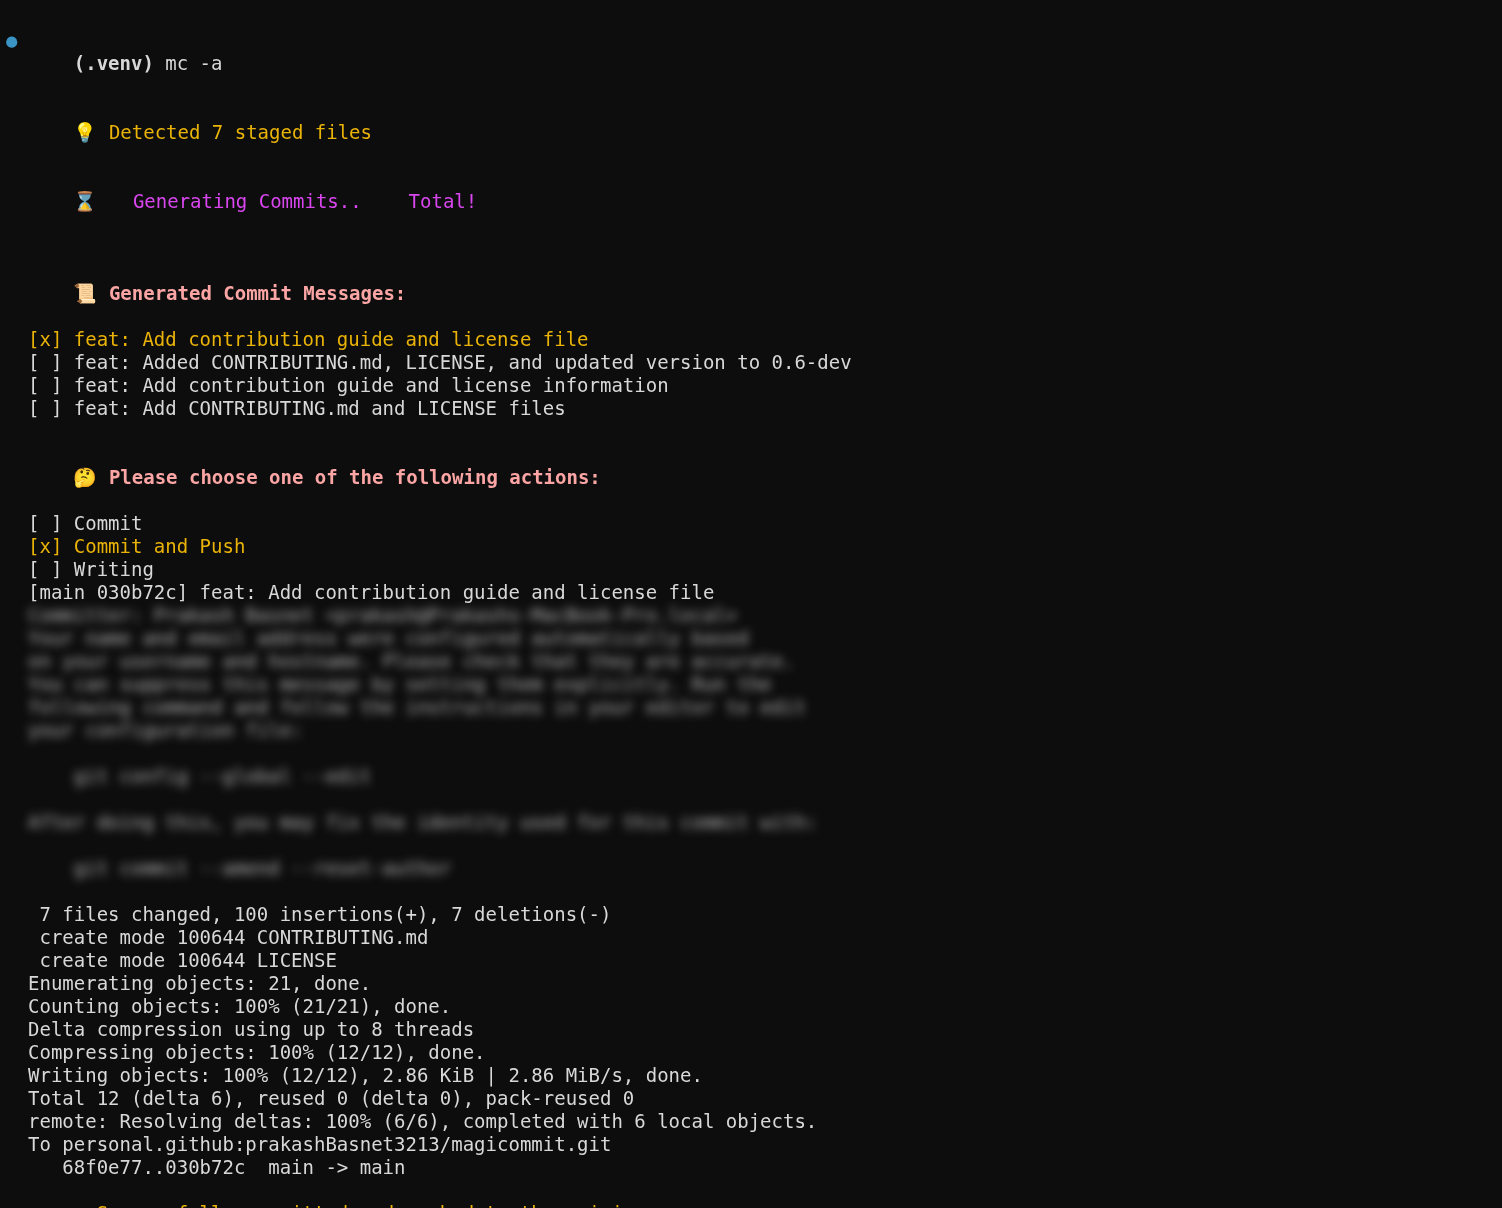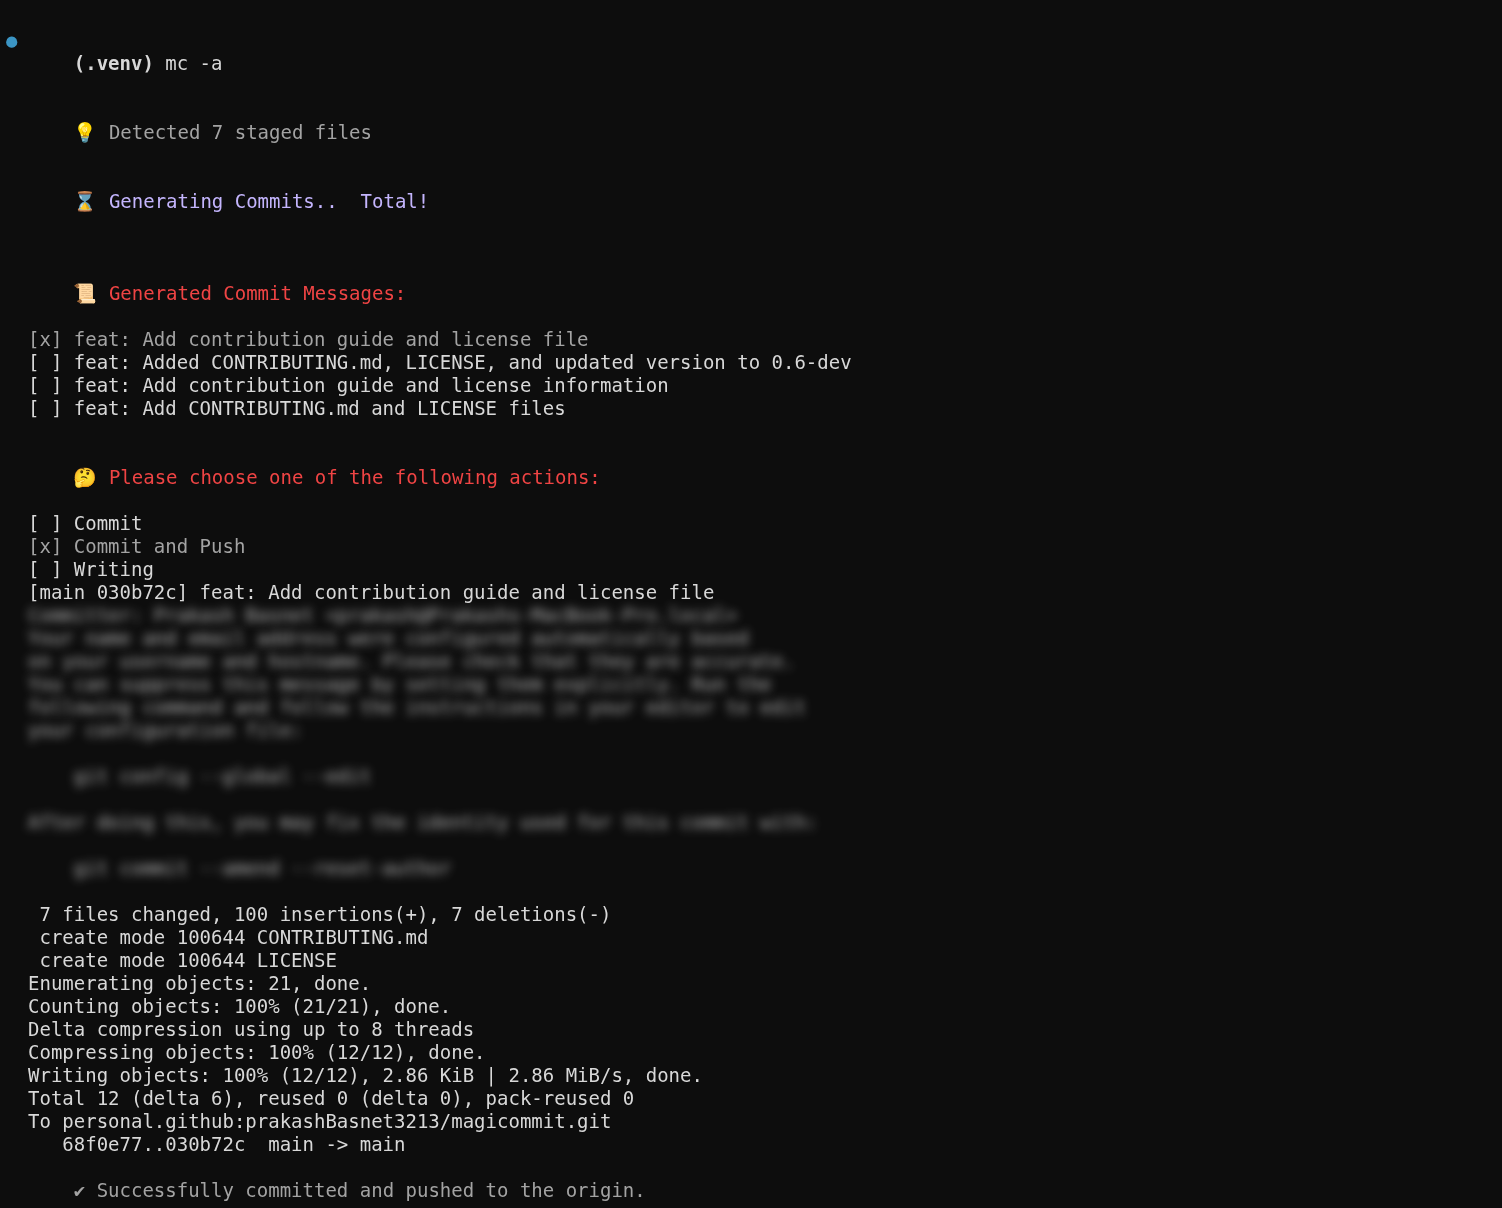--- a/index.html
+++ b/index.html
@@ -27,23 +27,23 @@
   }
   .bullet-filled {
     position: absolute;
     left: 6px;
     color: #3b95c4;
   }
   .rel {
     position: relative;
   }
   .white { color: #d8d8d8; }
-  .green { color: #a3a3a3; }
-  .cyan  { color: #ef4444; font-weight: normal; }
-  .grey  { color: #c4b5fd; }
+  .green { color: #eab308; }
+  .cyan  { color: #fca5a5; font-weight: bold; }
+  .grey  { color: #d946ef; margin-left: 24px; }
   .emoji {
     font-family: "Apple Color Emoji","Segoe UI Emoji","Noto Color Emoji",sans-serif;
   }
   .blurred {
     filter: blur(5px);
     opacity: 0.85;
     color: #cfcfcf;
   }
   .bold { font-weight: bold; }
 </style>
@@ -107,20 +107,21 @@
   <div id="output-container">
       <div class="row white"> 7 files changed, 100 insertions(+), 7 deletions(-)</div>
       <div class="row white"> create mode 100644 CONTRIBUTING.md</div>
       <div class="row white"> create mode 100644 LICENSE</div>
       <div class="row white">Enumerating objects: 21, done.</div>
       <div class="row white">Counting objects: 100% (21/21), done.</div>
       <div class="row white">Delta compression using up to 8 threads</div>
       <div class="row white">Compressing objects: 100% (12/12), done.</div>
       <div class="row white">Writing objects: 100% (12/12), 2.86 KiB | 2.86 MiB/s, done.</div>
       <div class="row white">Total 12 (delta 6), reused 0 (delta 0), pack-reused 0</div>
+      <div class="row white">remote: Resolving deltas: 100% (6/6), completed with 6 local objects.</div>
       <div class="row white">To personal.github:prakashBasnet3213/magicommit.git</div>
       <div class="row white">   68f0e77..030b72c  main -&gt; main</div>
     </div>
 
   <div class="row">
     <span class="green">✔ </span><span class="green">Successfully committed and pushed to the origin.</span>
   </div>
 
 </div>
 

